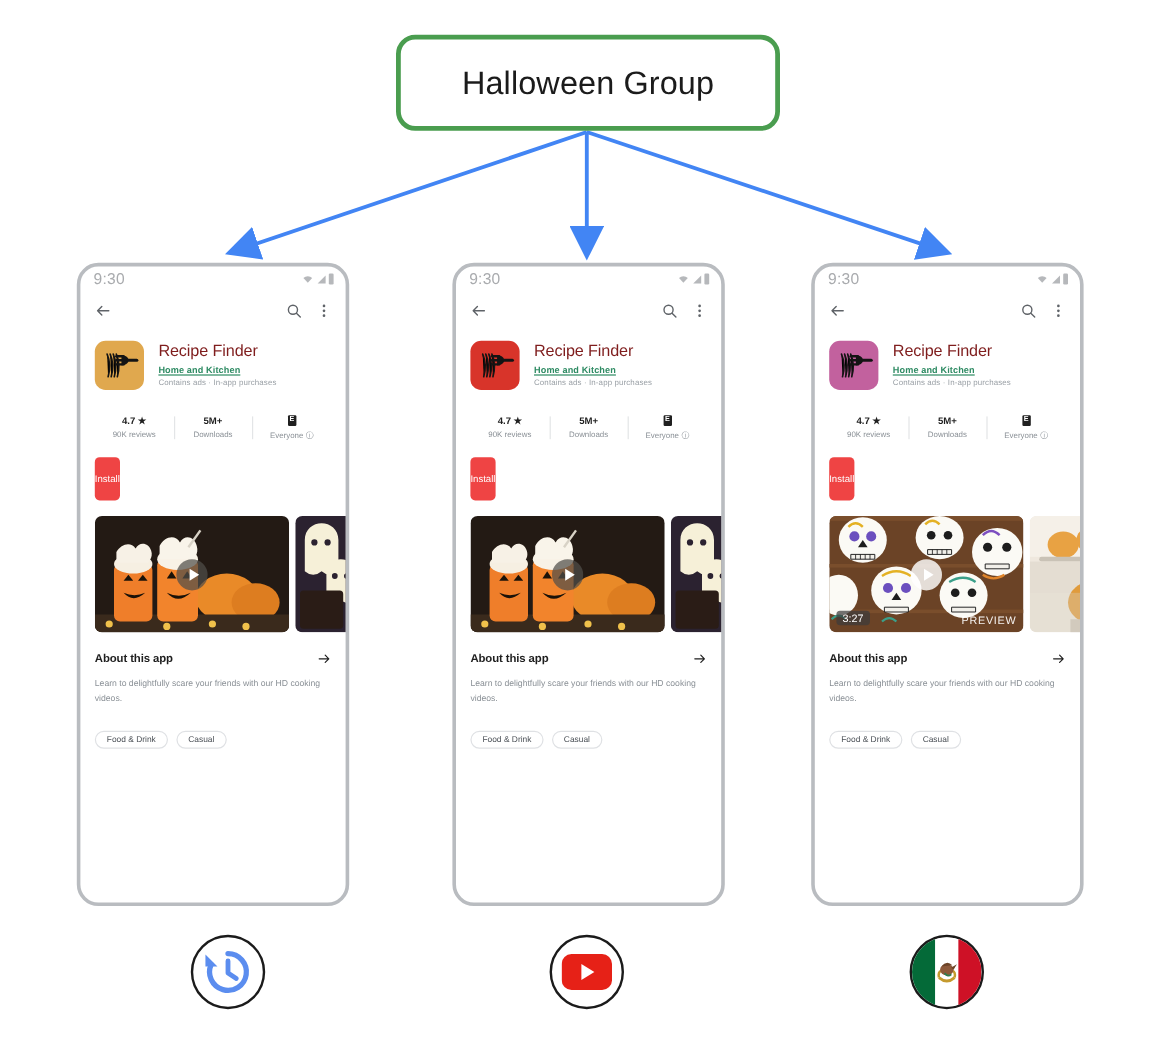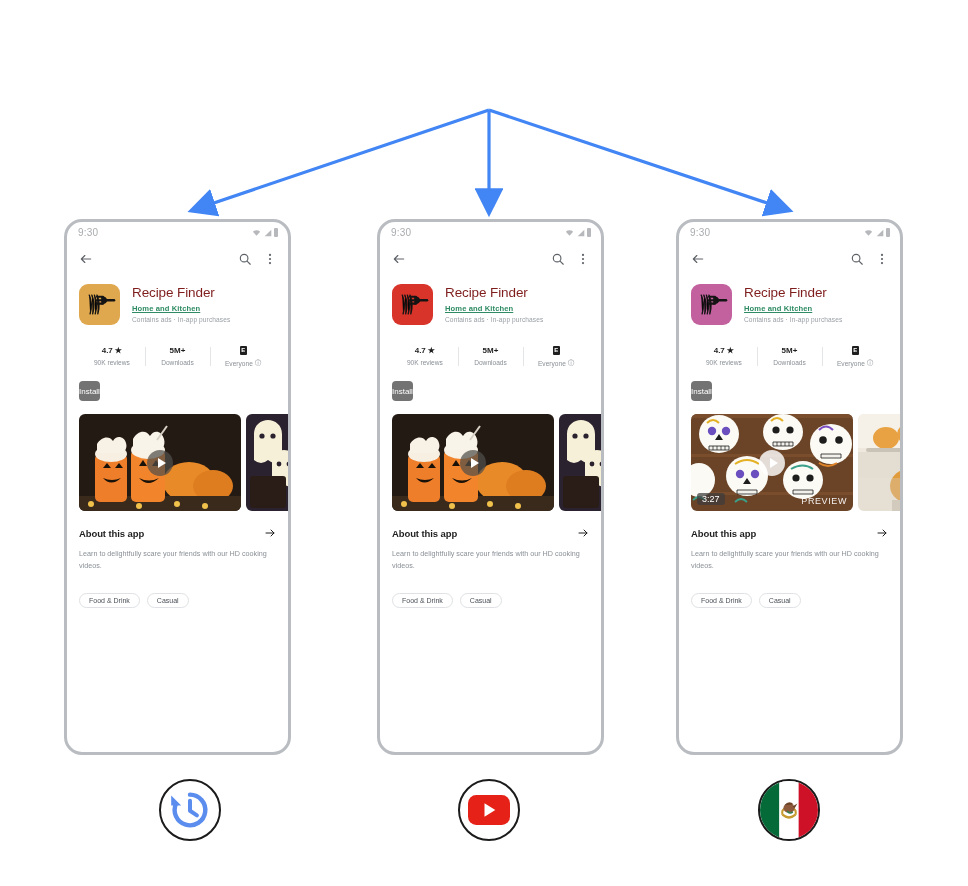--- a/index.html
+++ b/index.html
@@ -46,21 +46,21 @@
   }
   .phone.p1 { left: 64px; }
   .phone.p2 { left: 377px; }
   .phone.p3 { left: 676px; }
 
   .statusbar {
     height: 21px;
     display: flex; align-items: center; justify-content: space-between;
     padding: 0 10px 0 11px;
   }
-  .sb-time { font-size: 10px; color: #a9abae; letter-spacing: .2px; }
+  .sb-time { font-size: 13px; color: #a9abae; letter-spacing: .2px; }
   .sb-icons { display: flex; align-items: center; gap: 2.5px; }
   .ico-wifi { width: 9px; height: 8px; }
   .ico-sig  { width: 8px; height: 8px; }
   .ico-bat  { width: 4px; height: 9px; background: #b6b8bb; border-radius: 1px; }
 
   .appbar {
     height: 32px;
     display: flex; align-items: center;
     padding: 0 11px 0 12px;
   }
@@ -93,22 +93,22 @@
   .stat-top { font-size: 8px; color: #1f1f1f; font-weight: bold; display: flex; align-items: center; justify-content: center; gap: 2px; height: 11px; }
   .stat-sub { font-size: 6.6px; color: #8a9096; margin-top: 3px; display: flex; align-items: center; justify-content: center; gap: 2px; }
   .esrb-box {
     display: inline-block; width: 7px; height: 9px;
     background: #1f1f1f; color: #fff; font-size: 6px; font-weight: bold;
     line-height: 9px; border-radius: 1px;
   }
 
   .install {
     margin: 13px 12px 0 12px;
-    height: 20px;
-    background: #737373;
+    height: 36px;
+    background: #ef4444;
     color: #ffffff;
     border-radius: 4px;
     border: none;
     font-size: 8px;
     font-family: inherit;
     display: flex; align-items: center; justify-content: center;
     cursor: pointer;
   }
 
   
@@ -207,20 +207,23 @@
         <path d="M0,0 L9,4.5 L0,9 Z" fill="#4285f4"></path>
       </marker>
     </defs>
     <g stroke="#4285f4" stroke-width="3.2" fill="none" marker-end="url(#ah)">
       <line x1="489" y1="110" x2="199" y2="208"></line>
       <line x1="489" y1="110" x2="489" y2="205"></line>
       <line x1="489" y1="110" x2="782" y2="208"></line>
     </g>
   </svg>
 
+  <div class="title-box">
+    <div class="title-text">Halloween Group</div>
+  </div>
 
   <div class="phone p1">
     <div class="statusbar">
       <span class="sb-time">9:30</span>
       <span class="sb-icons">
         <svg class="ico-wifi" viewBox="0 0 24 24">
             <path d="M12 20 1 8a16 16 0 0 1 22 0z" fill="#b6b8bb"></path>
           </svg>
         <svg class="ico-sig" viewBox="0 0 24 24">
             <path d="M22 2v20H2z" fill="#b6b8bb"></path>

